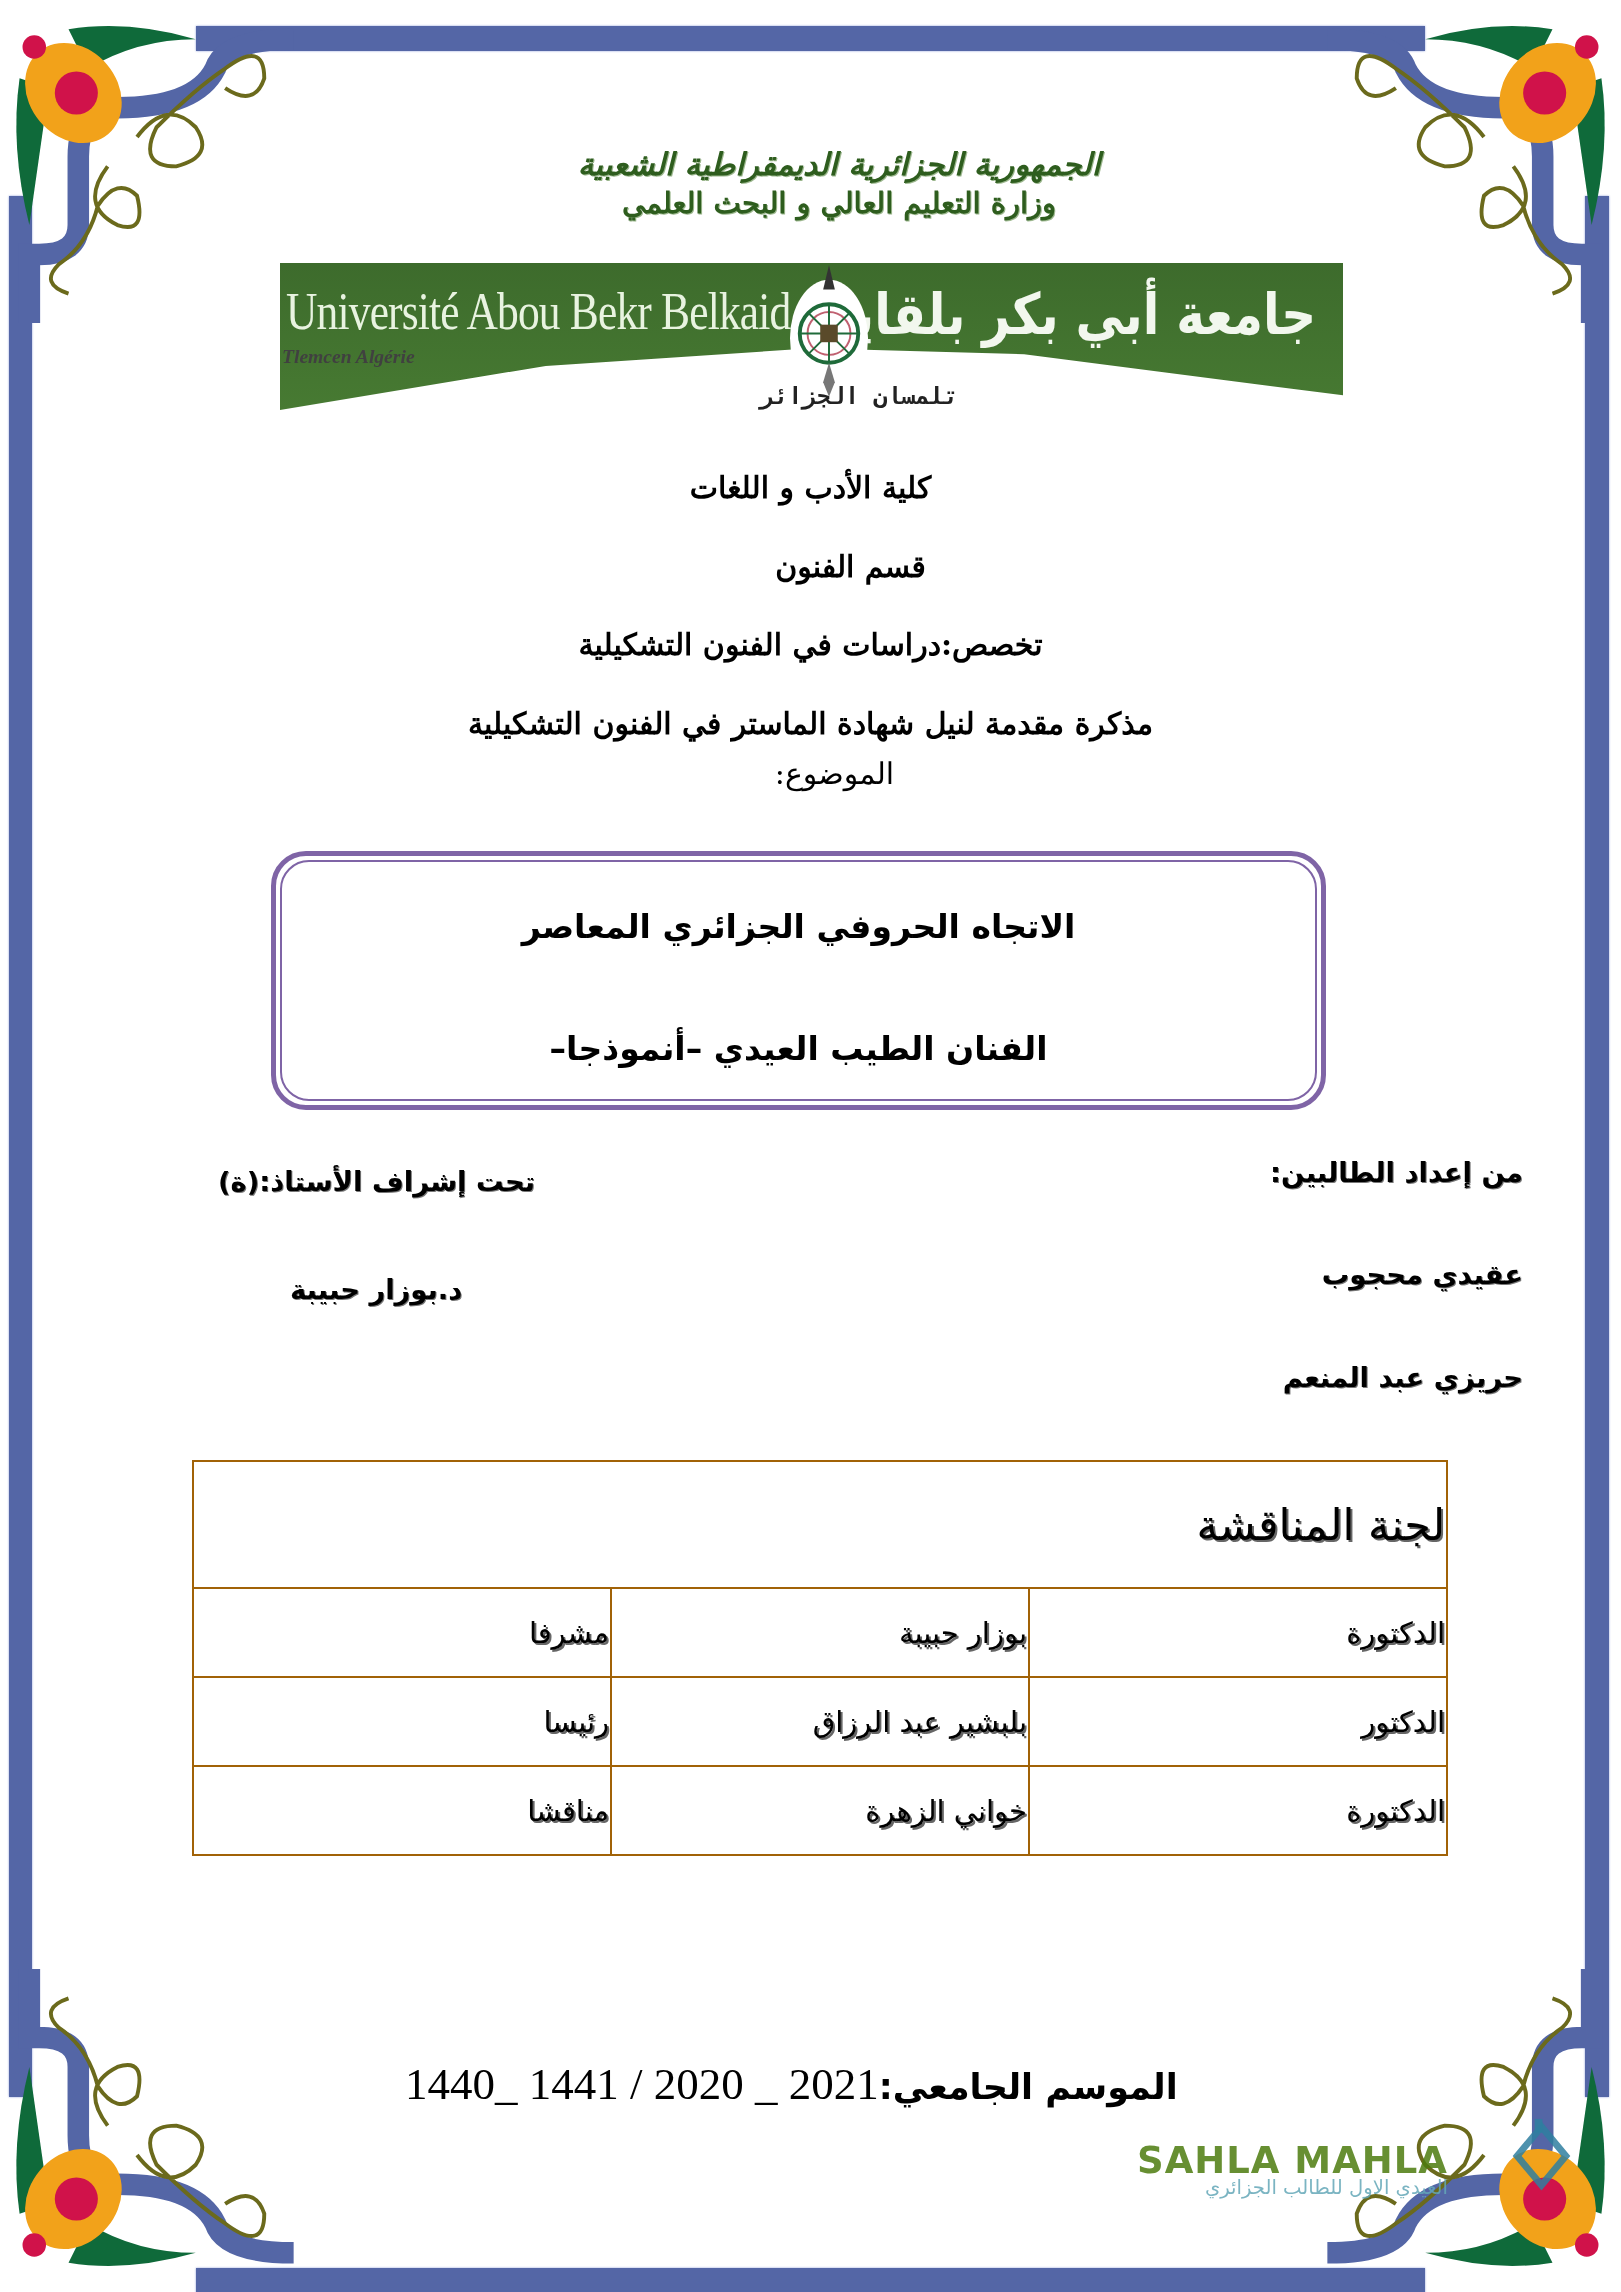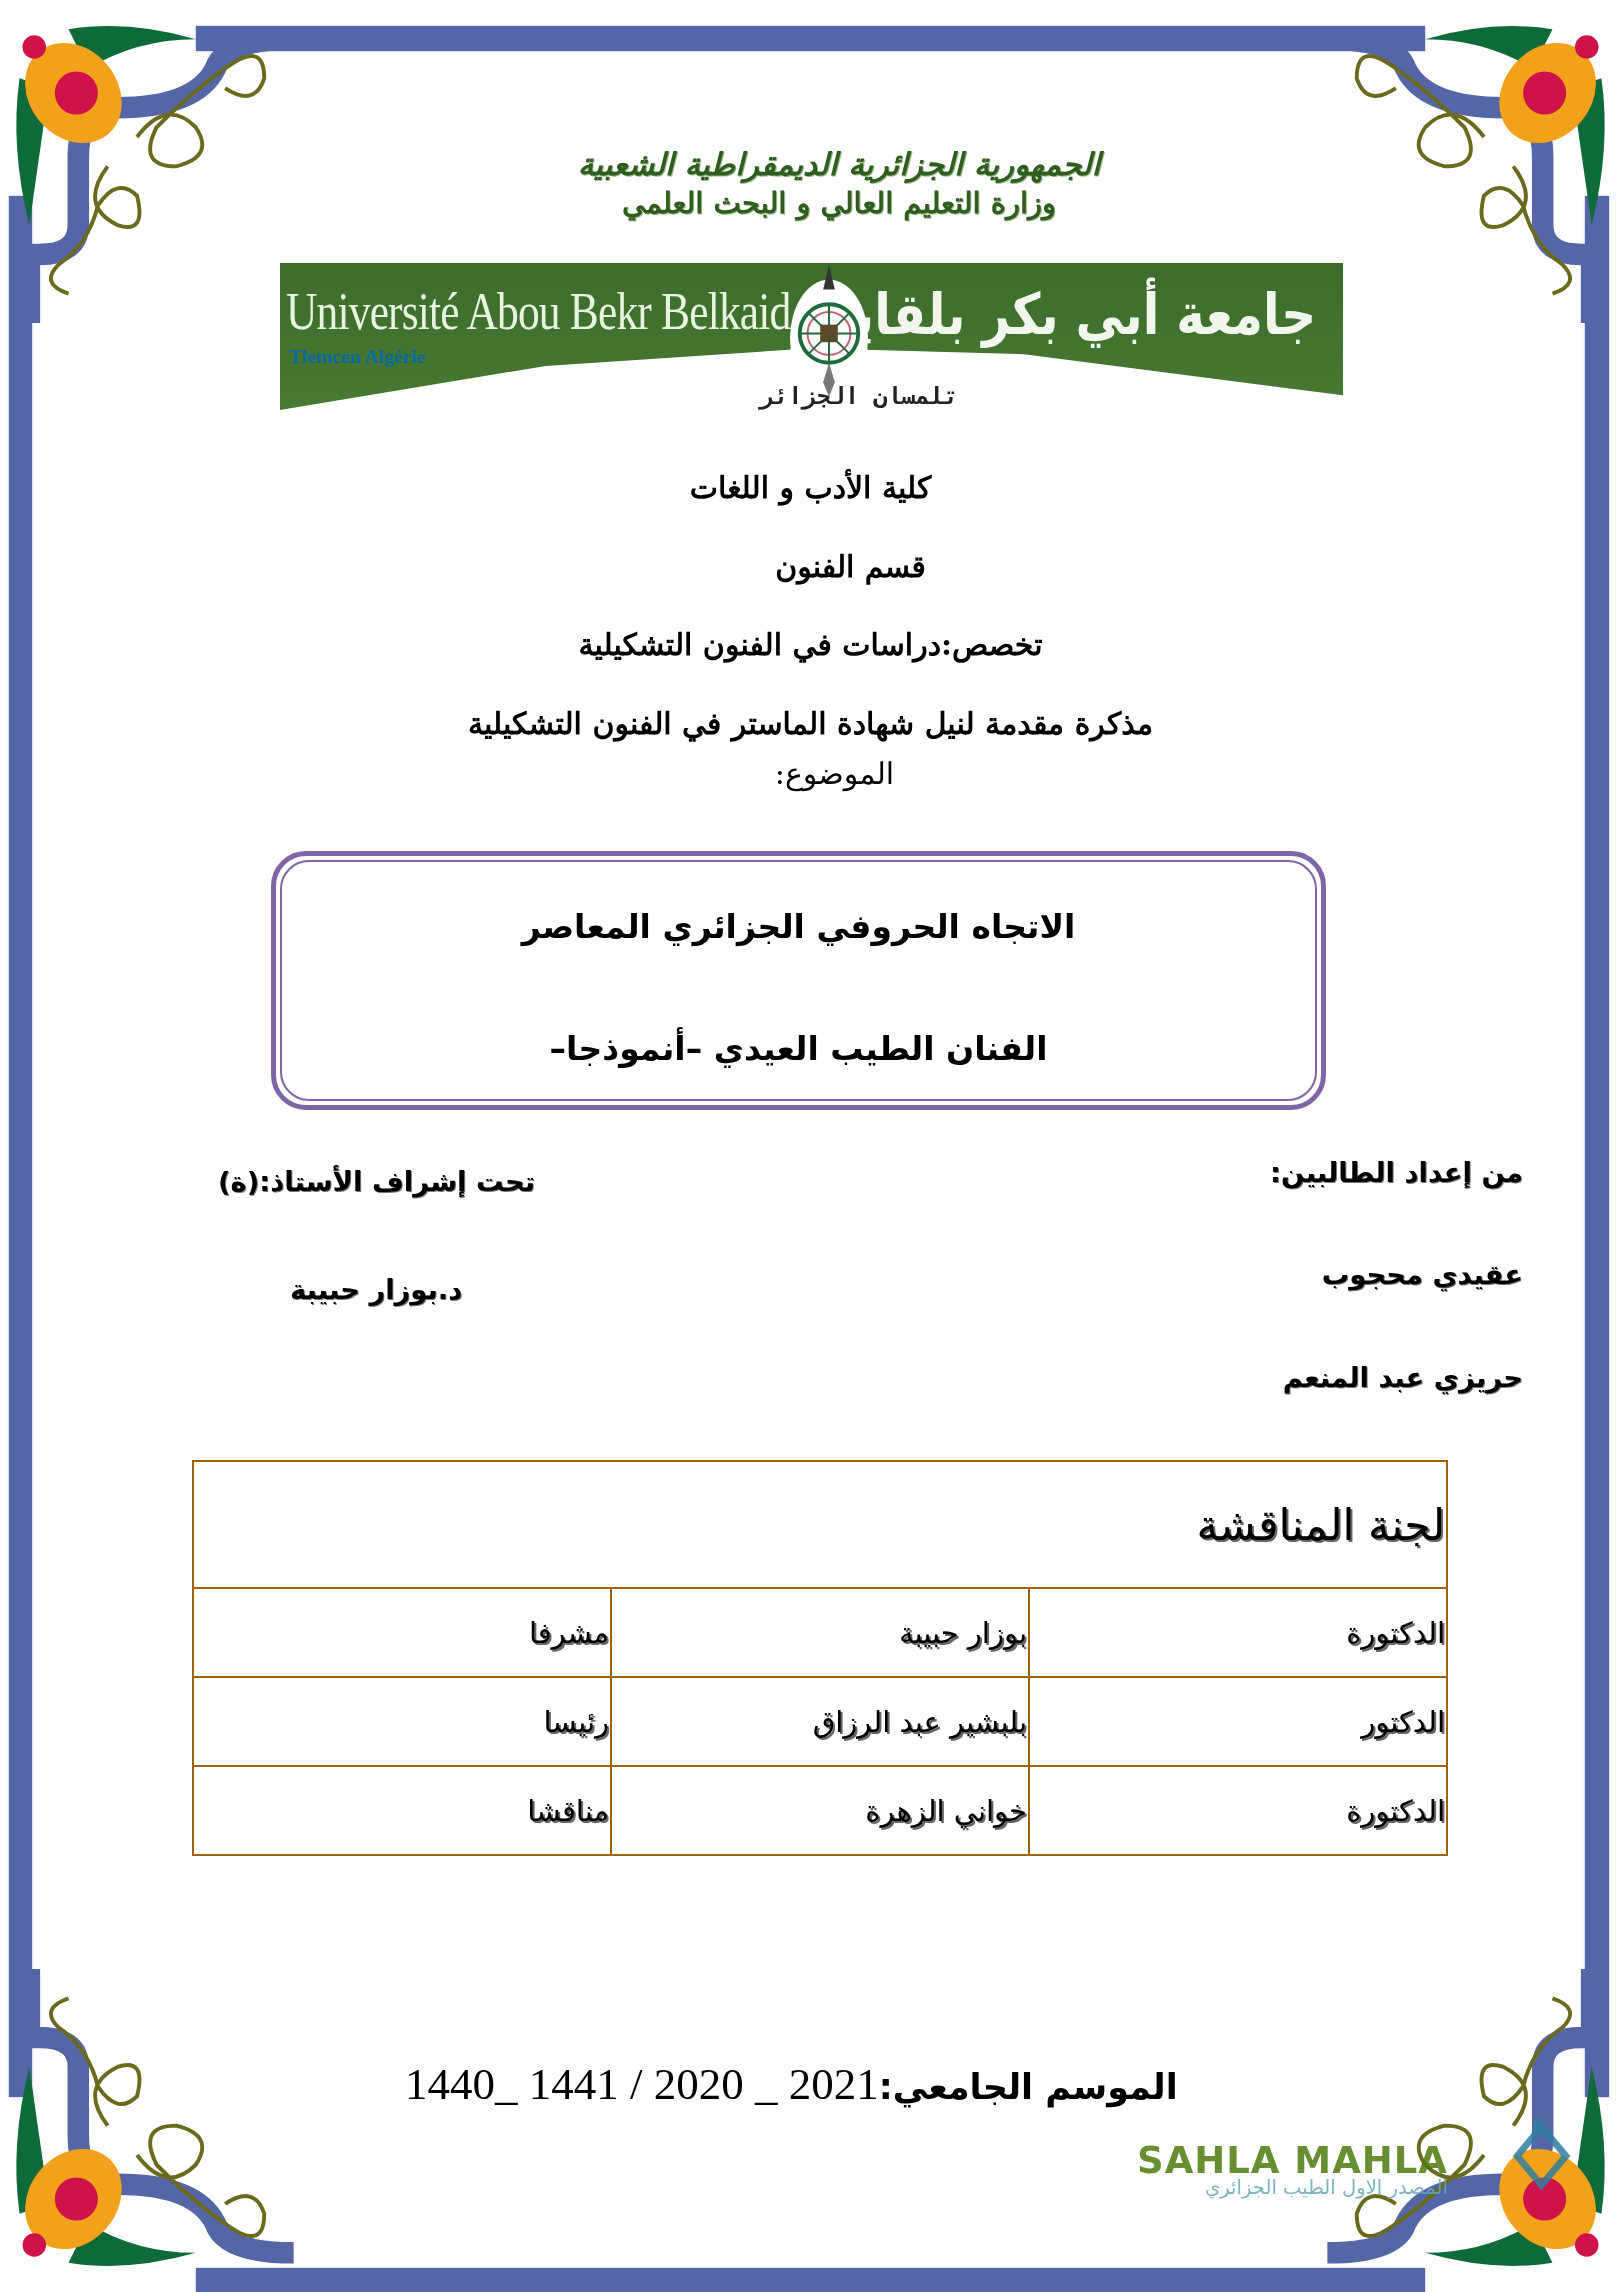--- a/index.html
+++ b/index.html
@@ -21,22 +21,22 @@
   .banner-top .l1 { font-size:31px; letter-spacing:2px; font-style:italic; margin-top:3.9px;
                     text-shadow:1px 1px 0 #9db88f; }
   .banner-top .l2 { font-size:29px; letter-spacing:2px; margin-top:3.9px;
                     text-shadow:1px 1px 0 #9db88f; }
   .banner-green { position:absolute; left:0; top:121px; width:1063px; height:147px;
                   background:linear-gradient(#3d6b2c, #477a32);
                   clip-path:polygon(0 0,100% 0,100% 90%,70% 62%,50% 58%,25% 70%,0 100%); }
   .banner-fr { position:absolute; left:5.9px; top:139px; font-family:"Liberation Serif", serif;
                font-size:53px; color:#e8f3e0; letter-spacing:-1px; transform:scaleX(0.82);
                transform-origin:left top; }
-  .banner-sub { position:absolute; left:9px; top:204px; font-family:"Liberation Serif", serif;
-                font-size:19.6px; color:#0369a1; font-weight:bold; }
+  .banner-sub { position:absolute; left:2px; top:204px; font-family:"Liberation Serif", serif;
+                font-size:19.6px; font-style:italic; color:#404040; font-weight:bold; }
   .banner-ar { position:absolute; right:27.4px; top:139px; font-size:57px; color:#f2f7ee;
                font-weight:bold; direction:rtl; font-family:"DejaVu Sans", sans-serif;
                transform:scaleX(0.85); transform-origin:right top; }
   .emblem { position:absolute; left:510px; top:118px; width:78px; height:142px; }
   .emblem-cap { position:absolute; left:480px; top:240px; font-size:23.5px; direction:rtl;
                 font-weight:bold; color:#222; font-family:Liberation Mono, monospace; }
 
   
   .cline { position:absolute; left:0; width:1621px; text-align:center; direction:rtl;
            font-weight:bold; font-size:30px; }
@@ -184,19 +184,19 @@
   </tr>
 </tbody>
   </table>
 
 <div class="year">
   <span class="lbl">الموسم الجامعي:</span><span style="direction:ltr; unicode-bidi:embed;">1440_ 1441 / 2020 _ 2021</span>
 </div>
 
 <div class="watermark">
   <div class="wm-main">SAHLA MAHLA</div>
-  <div class="wm-sub">المصدر الاول الطيب الجزائري</div>
+  <div class="wm-sub">العيدي الاول للطالب الجزائري</div>
 </div>
 <svg class="abs" style="left:1507px; top:2117px;" width="69" height="78" viewBox="0 0 70 80">
   <path d="M35 10 L60 40 L35 70 L10 40 Z" fill="none" stroke="#2f7fa0" stroke-width="7" opacity="0.85"></path>
   <rect x="28" y="2" width="8" height="14" fill="#2f7fa0" opacity="0.85"></rect>
 </svg>
 
 
 </body></html>

